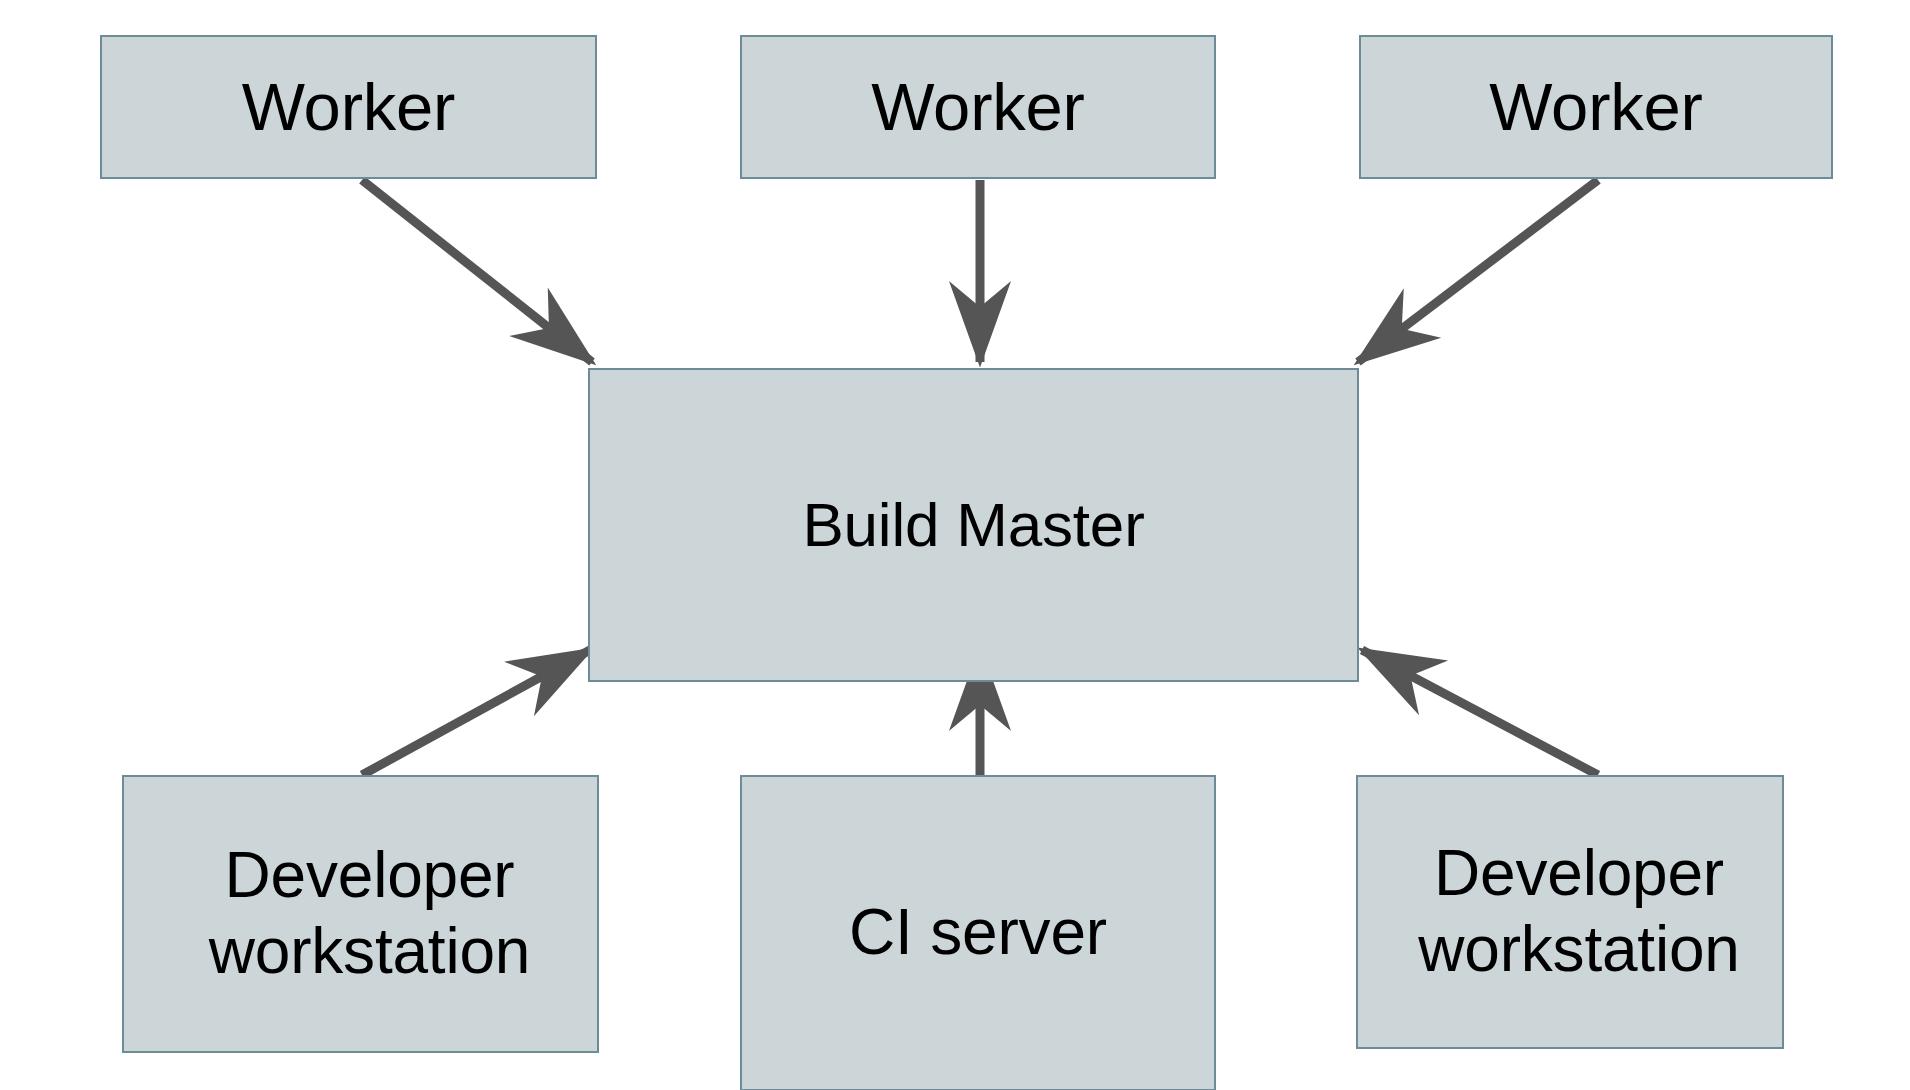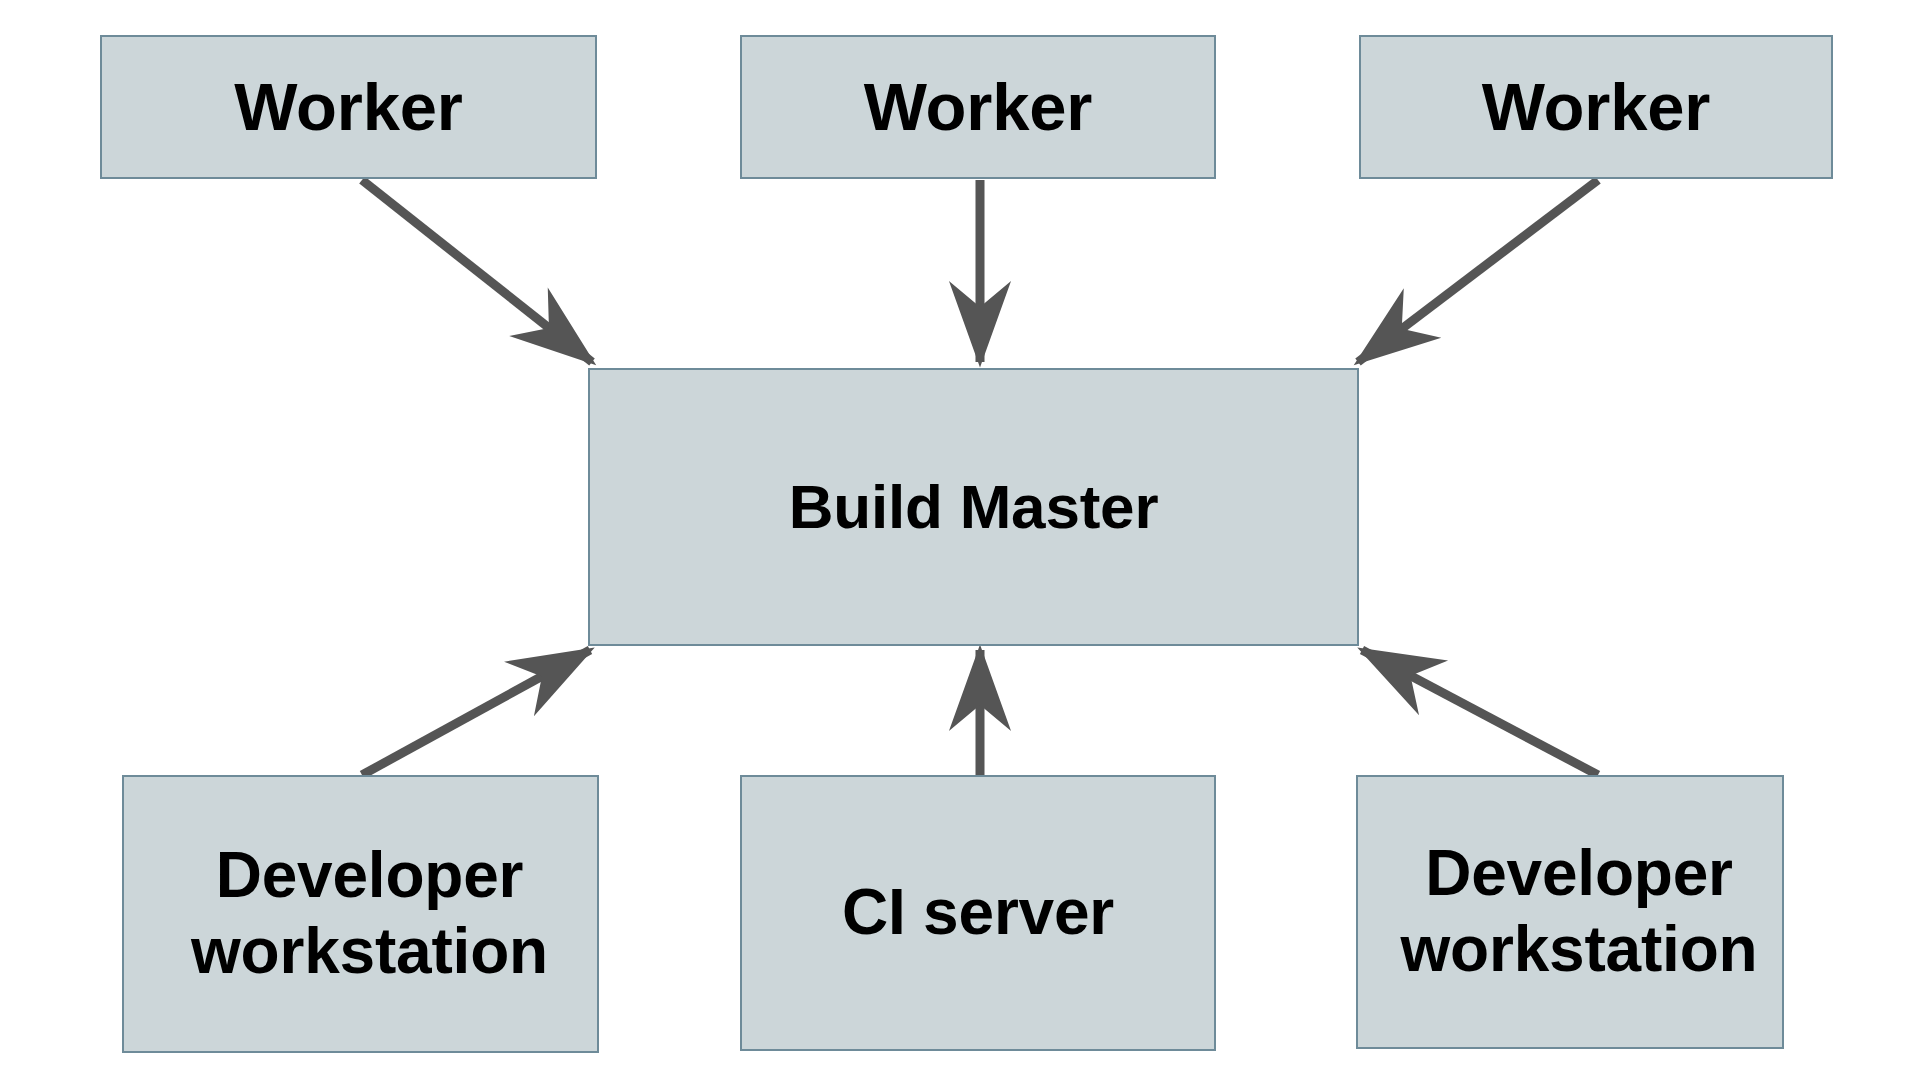--- a/index.html
+++ b/index.html
@@ -32,40 +32,40 @@
     border: 2px solid #6e8b99;
     display: flex;
     align-items: center;
     justify-content: center;
     text-align: center;
     z-index: 2;
   }
   .node-label {
     color: #000000;
     font-family: "Liberation Sans", sans-serif;
-    font-weight: 700;
+    font-weight: 400;
     line-height: 1.18;
     white-space: pre-line;
     letter-spacing: -0.2px;
   }
   
   #node-worker-left  { left: 100px; top: 35px;  width: 497px; height: 144px; }
   #node-worker-mid   { left: 740px; top: 35px;  width: 476px; height: 144px; }
   #node-worker-right { left: 1359px; top: 35px; width: 474px; height: 144px; }
   #node-worker-left .node-label,
   #node-worker-mid .node-label,
   #node-worker-right .node-label { font-size: 67px; }
 
   
-  #node-build-master { left: 588px; top: 368px; width: 771px; height: 278px; }
+  #node-build-master { left: 588px; top: 368px; width: 771px; height: 314px; }
   #node-build-master .node-label { font-size: 62px; }
 
   
   #node-dev-left  { left: 122px;  top: 775px; width: 477px; height: 278px; }
-  #node-ci-server { left: 740px;  top: 775px; width: 476px; height: 276px; }
+  #node-ci-server { left: 740px;  top: 775px; width: 476px; height: 316px; }
   #node-dev-right { left: 1356px; top: 775px; width: 428px; height: 274px; }
   #node-dev-left .node-label,
   #node-dev-right .node-label { font-size: 64px; margin-left: 18px; }
   #node-ci-server .node-label { font-size: 64px; }
 </style>
 </head>
 <body>
 
 <div id="diagram-canvas">
 

